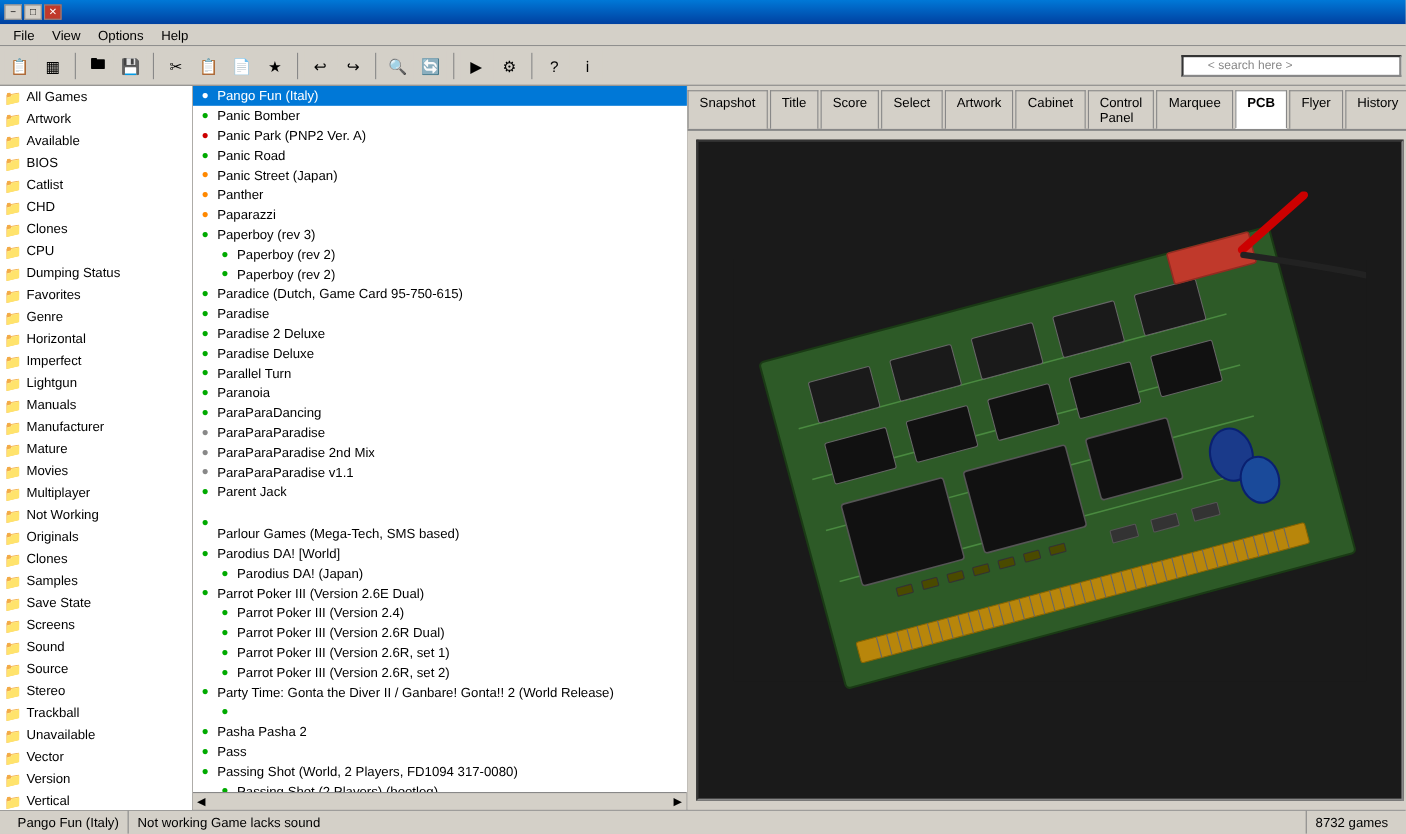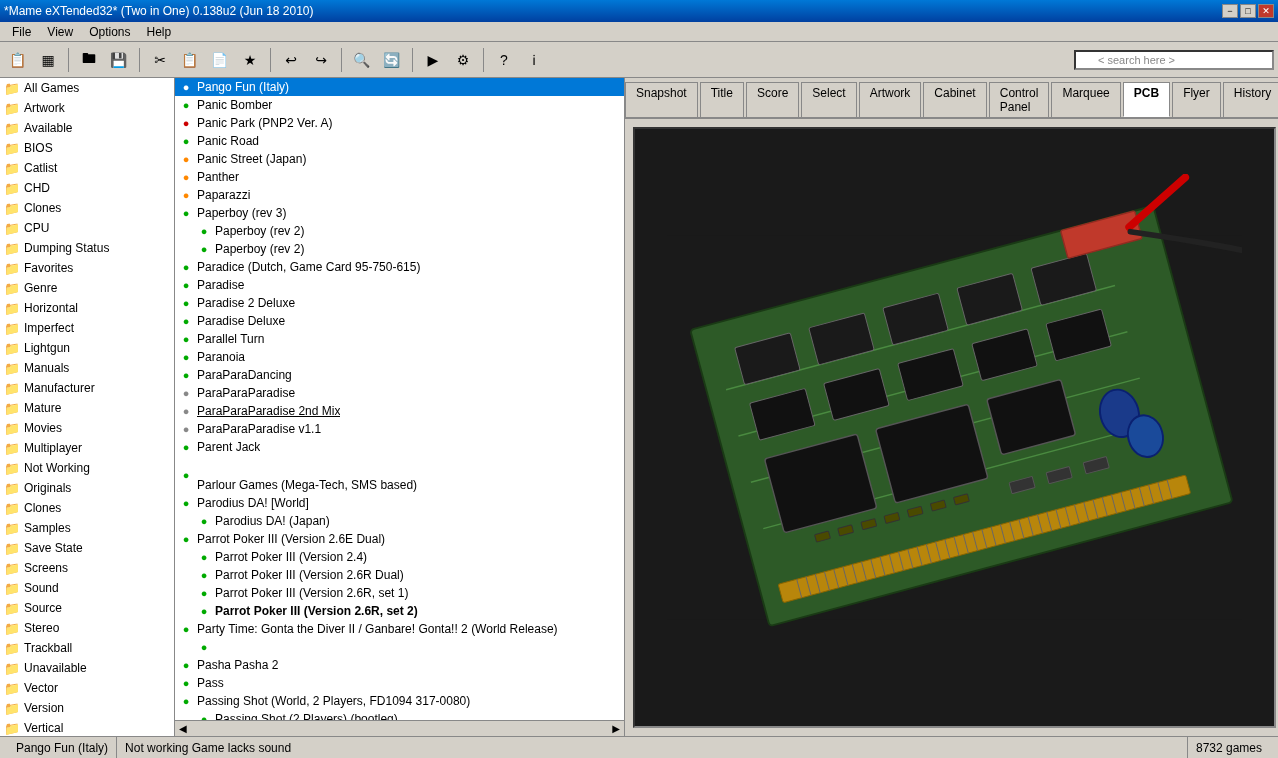--- a/index.html
+++ b/index.html
@@ -208,21 +208,20 @@
       height: 100%;
       display: flex;
       align-items: center;
     }
     .status-segment:last-child { border-right: none; margin-left: auto; }
   </style>
 </head>
 <body>
 
 <div id="title-bar">
-  <span>*Mame eXTended32* (Two in One) 0.138u2 (Jun 18 2010)</span>
   <div id="title-controls">
     <div class="title-btn">−</div>
     <div class="title-btn">□</div>
     <div class="title-btn close-btn">✕</div>
   </div>
 </div>
 
 <div id="menu-bar">
   <span class="menu-item">File</span>
   <span class="menu-item">View</span>
@@ -571,21 +570,21 @@
           <div class="game-item">
             <span class="game-icon">
               <span style="color:#888888;font-size:11px;">●</span>
             </span>
             <span style="overflow: hidden; text-overflow: ellipsis; white-space: nowrap;">ParaParaParadise</span>
           </div>
           <div class="game-item">
             <span class="game-icon">
               <span style="color:#888888;font-size:11px;">●</span>
             </span>
-            <span style="overflow: hidden; text-overflow: ellipsis; white-space: nowrap; text-decoration: underline;">ParaParaParadise 2nd Mix</span>
+            <span style="overflow: hidden; text-overflow: ellipsis; white-space: nowrap;">ParaParaParadise 2nd Mix</span>
           </div>
           <div class="game-item">
             <span class="game-icon">
               <span style="color:#888888;font-size:11px;">●</span>
             </span>
             <span style="overflow: hidden; text-overflow: ellipsis; white-space: nowrap;">ParaParaParadise v1.1</span>
           </div>
           <div class="game-item">
             <span class="game-icon">
               <span style="color:#00aa00;font-size:11px;">●</span>
@@ -631,21 +630,21 @@
           <div class="game-item sub-item" style="padding-left: 22px;">
             <span class="game-icon">
               <span style="color:#00aa00;font-size:11px;">●</span>
             </span>
             <span style="overflow: hidden; text-overflow: ellipsis; white-space: nowrap;">Parrot Poker III (Version 2.6R, set 1)</span>
           </div>
           <div class="game-item sub-item" style="padding-left: 22px;">
             <span class="game-icon">
               <span style="color:#00aa00;font-size:11px;">●</span>
             </span>
-            <span style="overflow: hidden; text-overflow: ellipsis; white-space: nowrap; font-weight: bold;">Parrot Poker III (Version 2.6R, set 2)</span>
+            <span style="overflow: hidden; text-overflow: ellipsis; white-space: nowrap;">Parrot Poker III (Version 2.6R, set 2)</span>
           </div>
           <div class="game-item">
             <span class="game-icon">
               <span style="color:#00aa00;font-size:11px;">●</span>
             </span>
             <span style="overflow: hidden; text-overflow: ellipsis; white-space: nowrap;">Party Time: Gonta the Diver II / Ganbare! Gonta!! 2 (World Release)</span>
           </div>
           <div class="game-item sub-item" style="padding-left: 22px;">
             <span class="game-icon">
               <span style="color:#00aa00;font-size:11px;">●</span>

